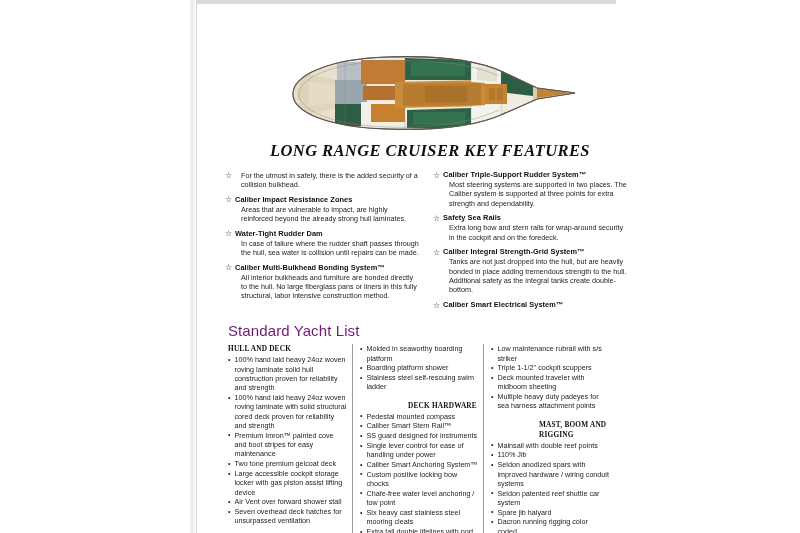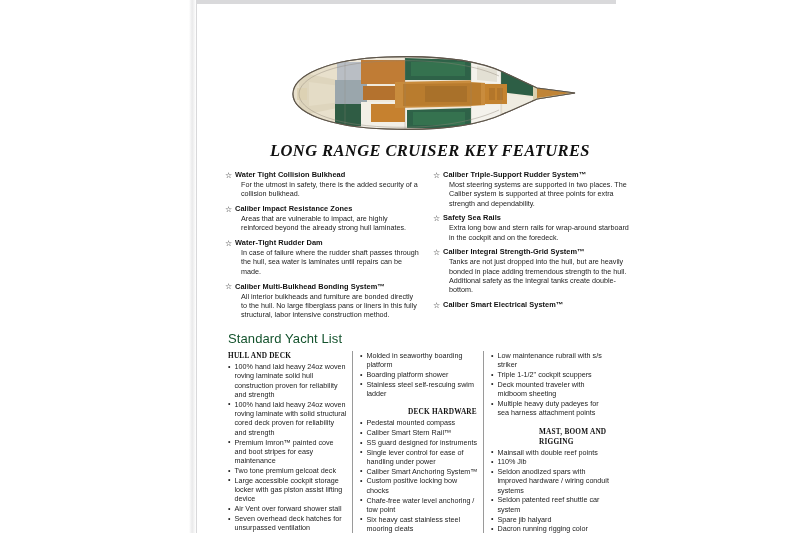--- a/index.html
+++ b/index.html
@@ -126,23 +126,23 @@
   .feature-desc {
     font-size: 7.2px;
     line-height: 9.3px;
     color: #1c1c1c;
     margin-top: 0.5px;
     padding-left: 6px;
   }
 
   
   .list-heading {
-    font-size: 13px;
+    font-size: 15px;
     font-weight: normal;
-    color: #14532d;
+    color: #701a75;
     padding: 6px 0 5px 22px;
     letter-spacing: 0.1px;
   }
 
   .list-columns {
     display: flex;
     padding: 0 14px 0 22px;
   }
   .list-col {
     width: 124px;
@@ -258,38 +258,37 @@
 
     <div class="doc-title">LONG RANGE CRUISER KEY FEATURES</div>
 
     <div class="features">
 
       <div class="features-col">
 
         <div class="feature">
           <span class="feature-star">☆</span>
           <div class="feature-body">
-            <div class="feature-title">Water Tight Collision Bulkhead</div>
             <div class="feature-desc">For the utmost in safety, there is the added security of a collision bulkhead.</div>
           </div>
         </div>
 
         <div class="feature">
           <span class="feature-star">☆</span>
           <div class="feature-body">
             <div class="feature-title">Caliber Impact Resistance Zones</div>
             <div class="feature-desc">Areas that are vulnerable to impact, are highly reinforced beyond the already strong hull laminates.</div>
           </div>
         </div>
 
         <div class="feature">
           <span class="feature-star">☆</span>
           <div class="feature-body">
             <div class="feature-title">Water-Tight Rudder Dam</div>
-            <div class="feature-desc">In case of failure where the rudder shaft passes through the hull, sea water is laminates until repairs can be made.</div>
+            <div class="feature-desc">In case of failure where the rudder shaft passes through the hull, sea water is collision until repairs can be made.</div>
           </div>
         </div>
 
         <div class="feature">
           <span class="feature-star">☆</span>
           <div class="feature-body">
             <div class="feature-title">Caliber Multi-Bulkhead Bonding System™</div>
             <div class="feature-desc">All interior bulkheads and furniture are bonded directly to the hull. No large fiberglass pans or liners in this fully structural, labor intensive construction method.</div>
           </div>
         </div>
@@ -303,21 +302,21 @@
           <div class="feature-body">
             <div class="feature-title">Caliber Triple-Support Rudder System™</div>
             <div class="feature-desc">Most steering systems are supported in two places. The Caliber system is supported at three points for extra strength and dependability.</div>
           </div>
         </div>
 
         <div class="feature">
           <span class="feature-star">☆</span>
           <div class="feature-body">
             <div class="feature-title">Safety Sea Rails</div>
-            <div class="feature-desc">Extra long bow and stern rails for wrap-around starboard in the cockpit and on the foredeck.</div>
+            <div class="feature-desc">Extra long bow and stern rails for wrap-around security in the cockpit and on the foredeck.</div>
           </div>
         </div>
 
         <div class="feature">
           <span class="feature-star">☆</span>
           <div class="feature-body">
             <div class="feature-title">Caliber Integral Strength-Grid System™</div>
             <div class="feature-desc">Tanks are not just dropped into the hull, but are heavily bonded in place adding tremendous strength to the hull. Additional safety as the integral tanks create double-bottom.</div>
           </div>
         </div>

